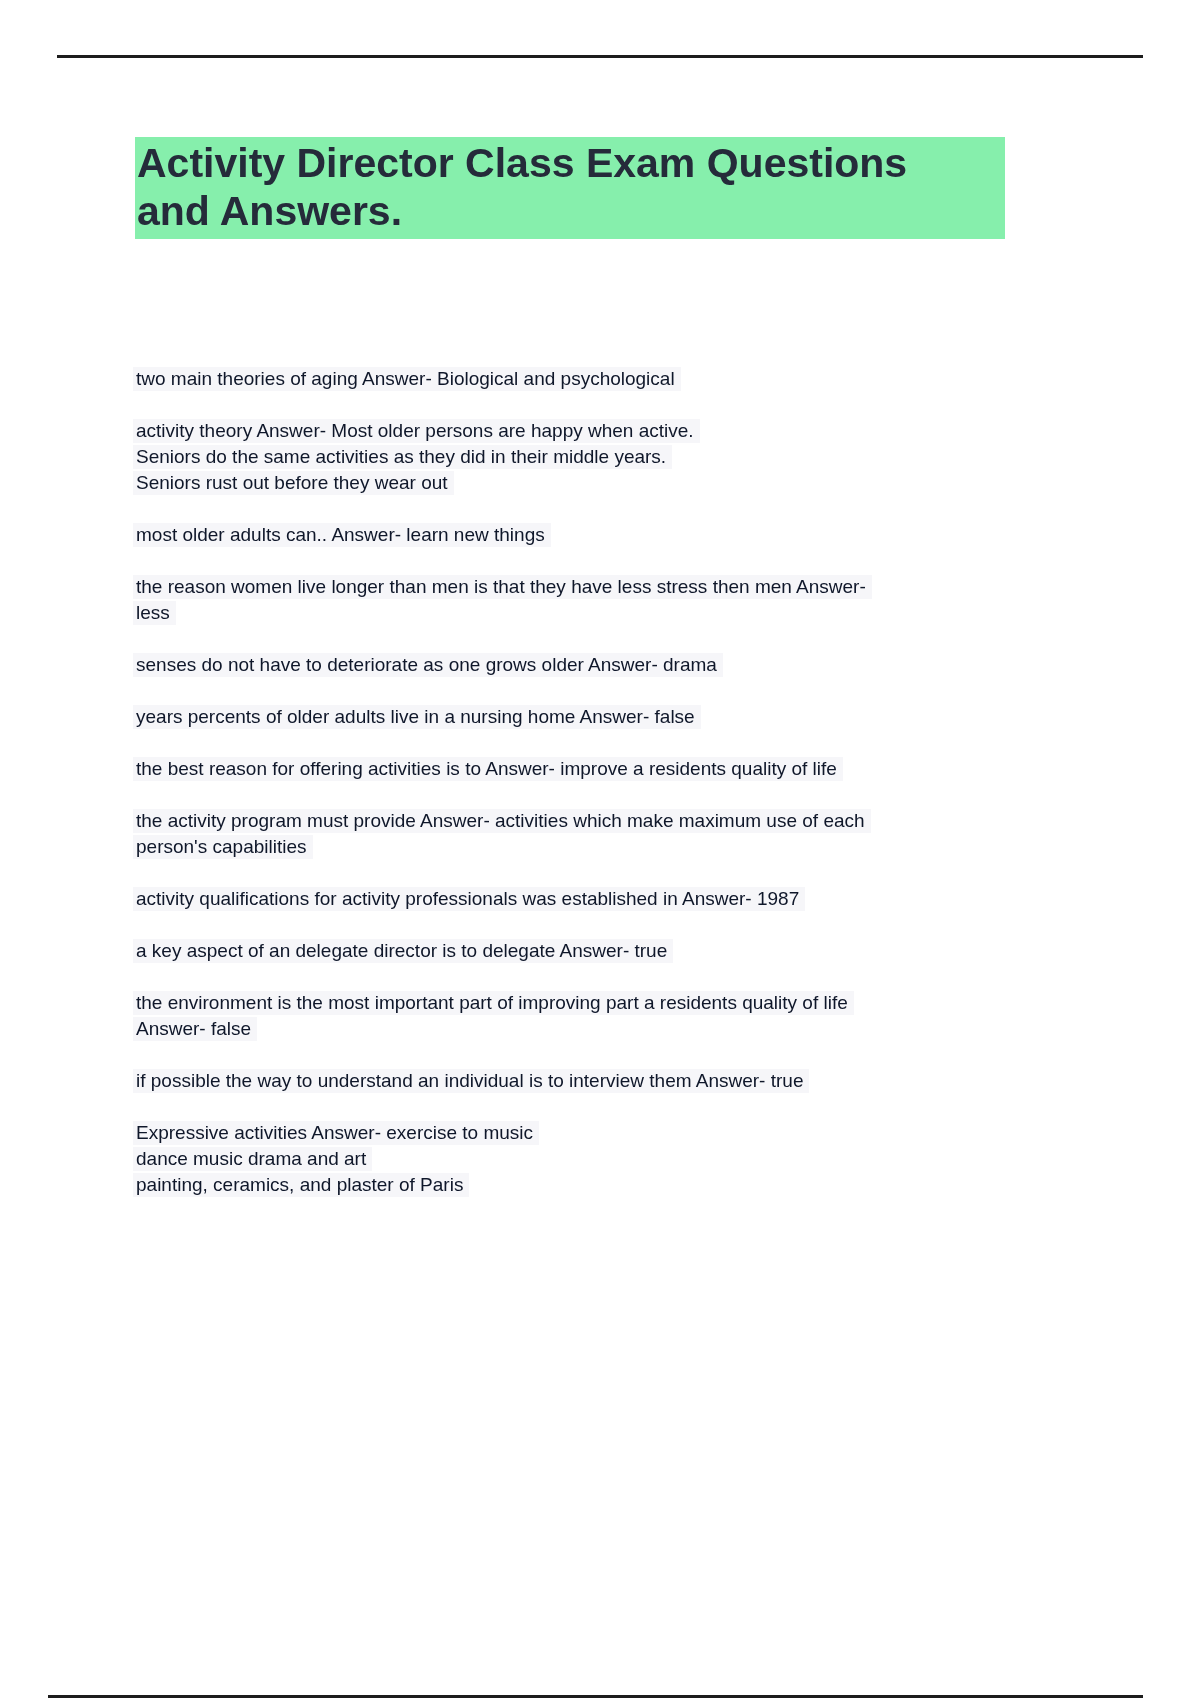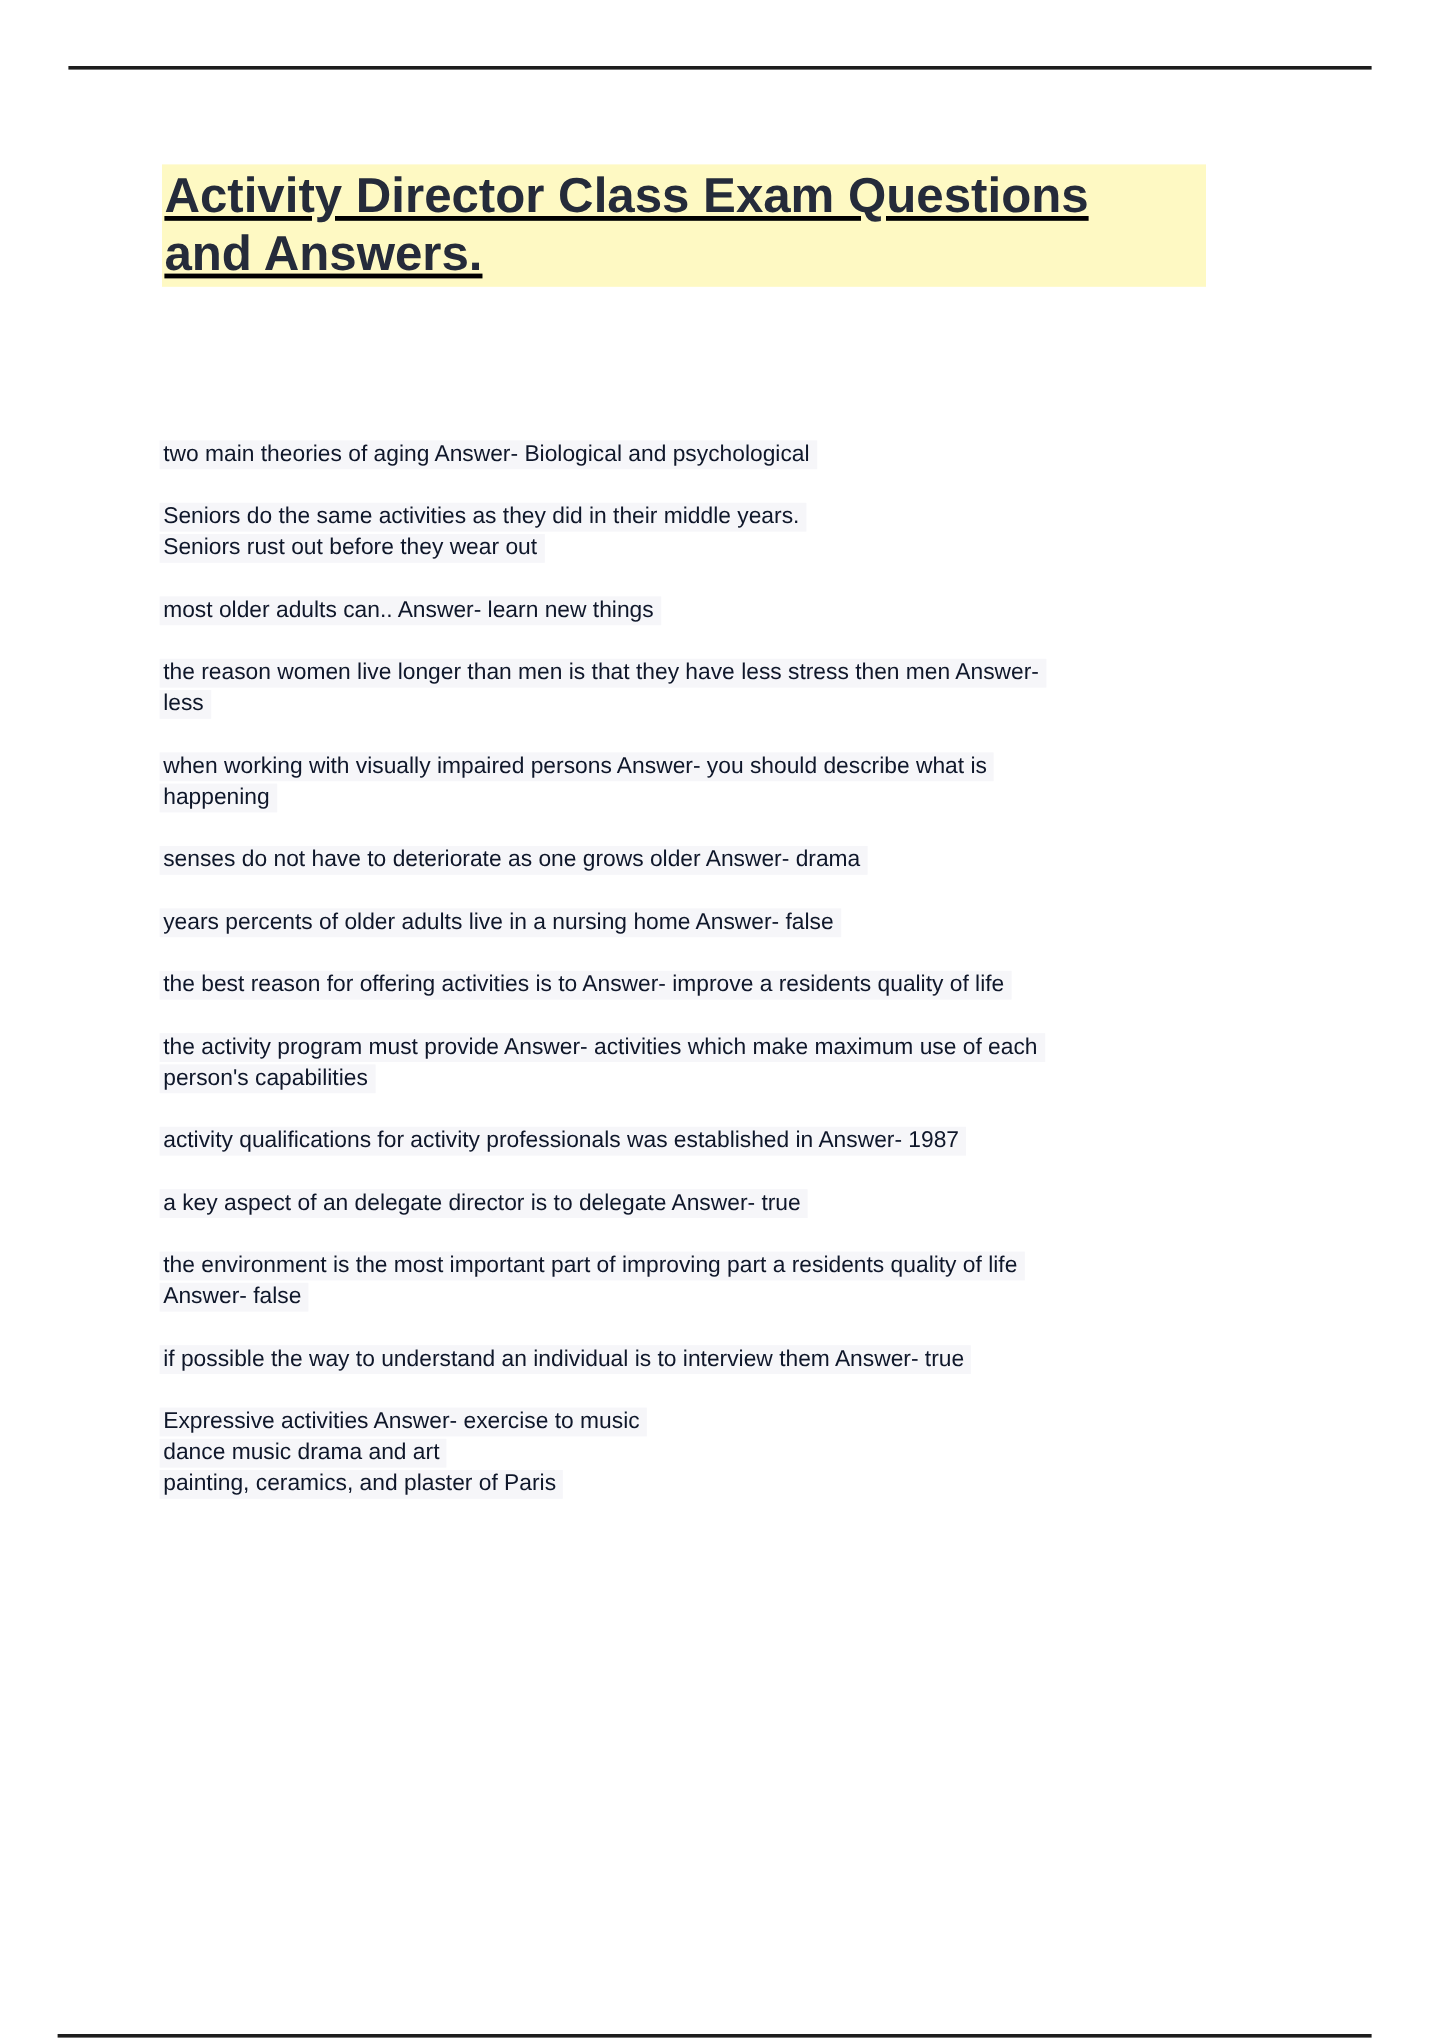--- a/index.html
+++ b/index.html
@@ -28,22 +28,21 @@
   .rule.bottom {
     left: 48px;
     top: 1695px;
     width: 1095px;
   }
   .title-block {
     position: absolute;
     left: 135px;
     top: 137px;
     width: 870px;
-    background: #fef9c3;
-    text-decoration: underline;
+    background: #86efac;
   }
   .title-block h1 {
     margin: 0;
     padding: 2px 0 4px 2px;
     font-size: 41px;
     line-height: 48px;
     font-weight: bold;
     color: #252b3a;
     letter-spacing: 0px;
   }
@@ -76,33 +75,30 @@
 
   <div class="title-block">
     <h1><span>Activity Director Class Exam Questions</span><br><span>and Answers.</span></h1>
   </div>
 
   <div class="content" id="qa-list">
       <div class="qa-item">
         <div class="qa-line"><span class="hl">two main theories of aging Answer- Biological and psychological</span></div>
       </div>
       <div class="qa-item">
+        <div class="qa-line"><span class="hl">activity theory Answer- Most older persons are happy when active.</span></div>
         <div class="qa-line"><span class="hl">Seniors do the same activities as they did in their middle years.</span></div>
         <div class="qa-line"><span class="hl">Seniors rust out before they wear out</span></div>
       </div>
       <div class="qa-item">
         <div class="qa-line"><span class="hl">most older adults can.. Answer- learn new things</span></div>
       </div>
       <div class="qa-item">
         <div class="qa-line"><span class="hl">the reason women live longer than men is that they have less stress then men Answer-</span></div>
         <div class="qa-line"><span class="hl">less</span></div>
-      </div>
-      <div class="qa-item">
-        <div class="qa-line"><span class="hl">when working with visually impaired persons Answer- you should describe what is</span></div>
-        <div class="qa-line"><span class="hl">happening</span></div>
       </div>
       <div class="qa-item">
         <div class="qa-line"><span class="hl">senses do not have to deteriorate as one grows older Answer- drama</span></div>
       </div>
       <div class="qa-item">
         <div class="qa-line"><span class="hl">years percents of older adults live in a nursing home Answer- false</span></div>
       </div>
       <div class="qa-item">
         <div class="qa-line"><span class="hl">the best reason for offering activities is to Answer- improve a residents quality of life</span></div>
       </div>

